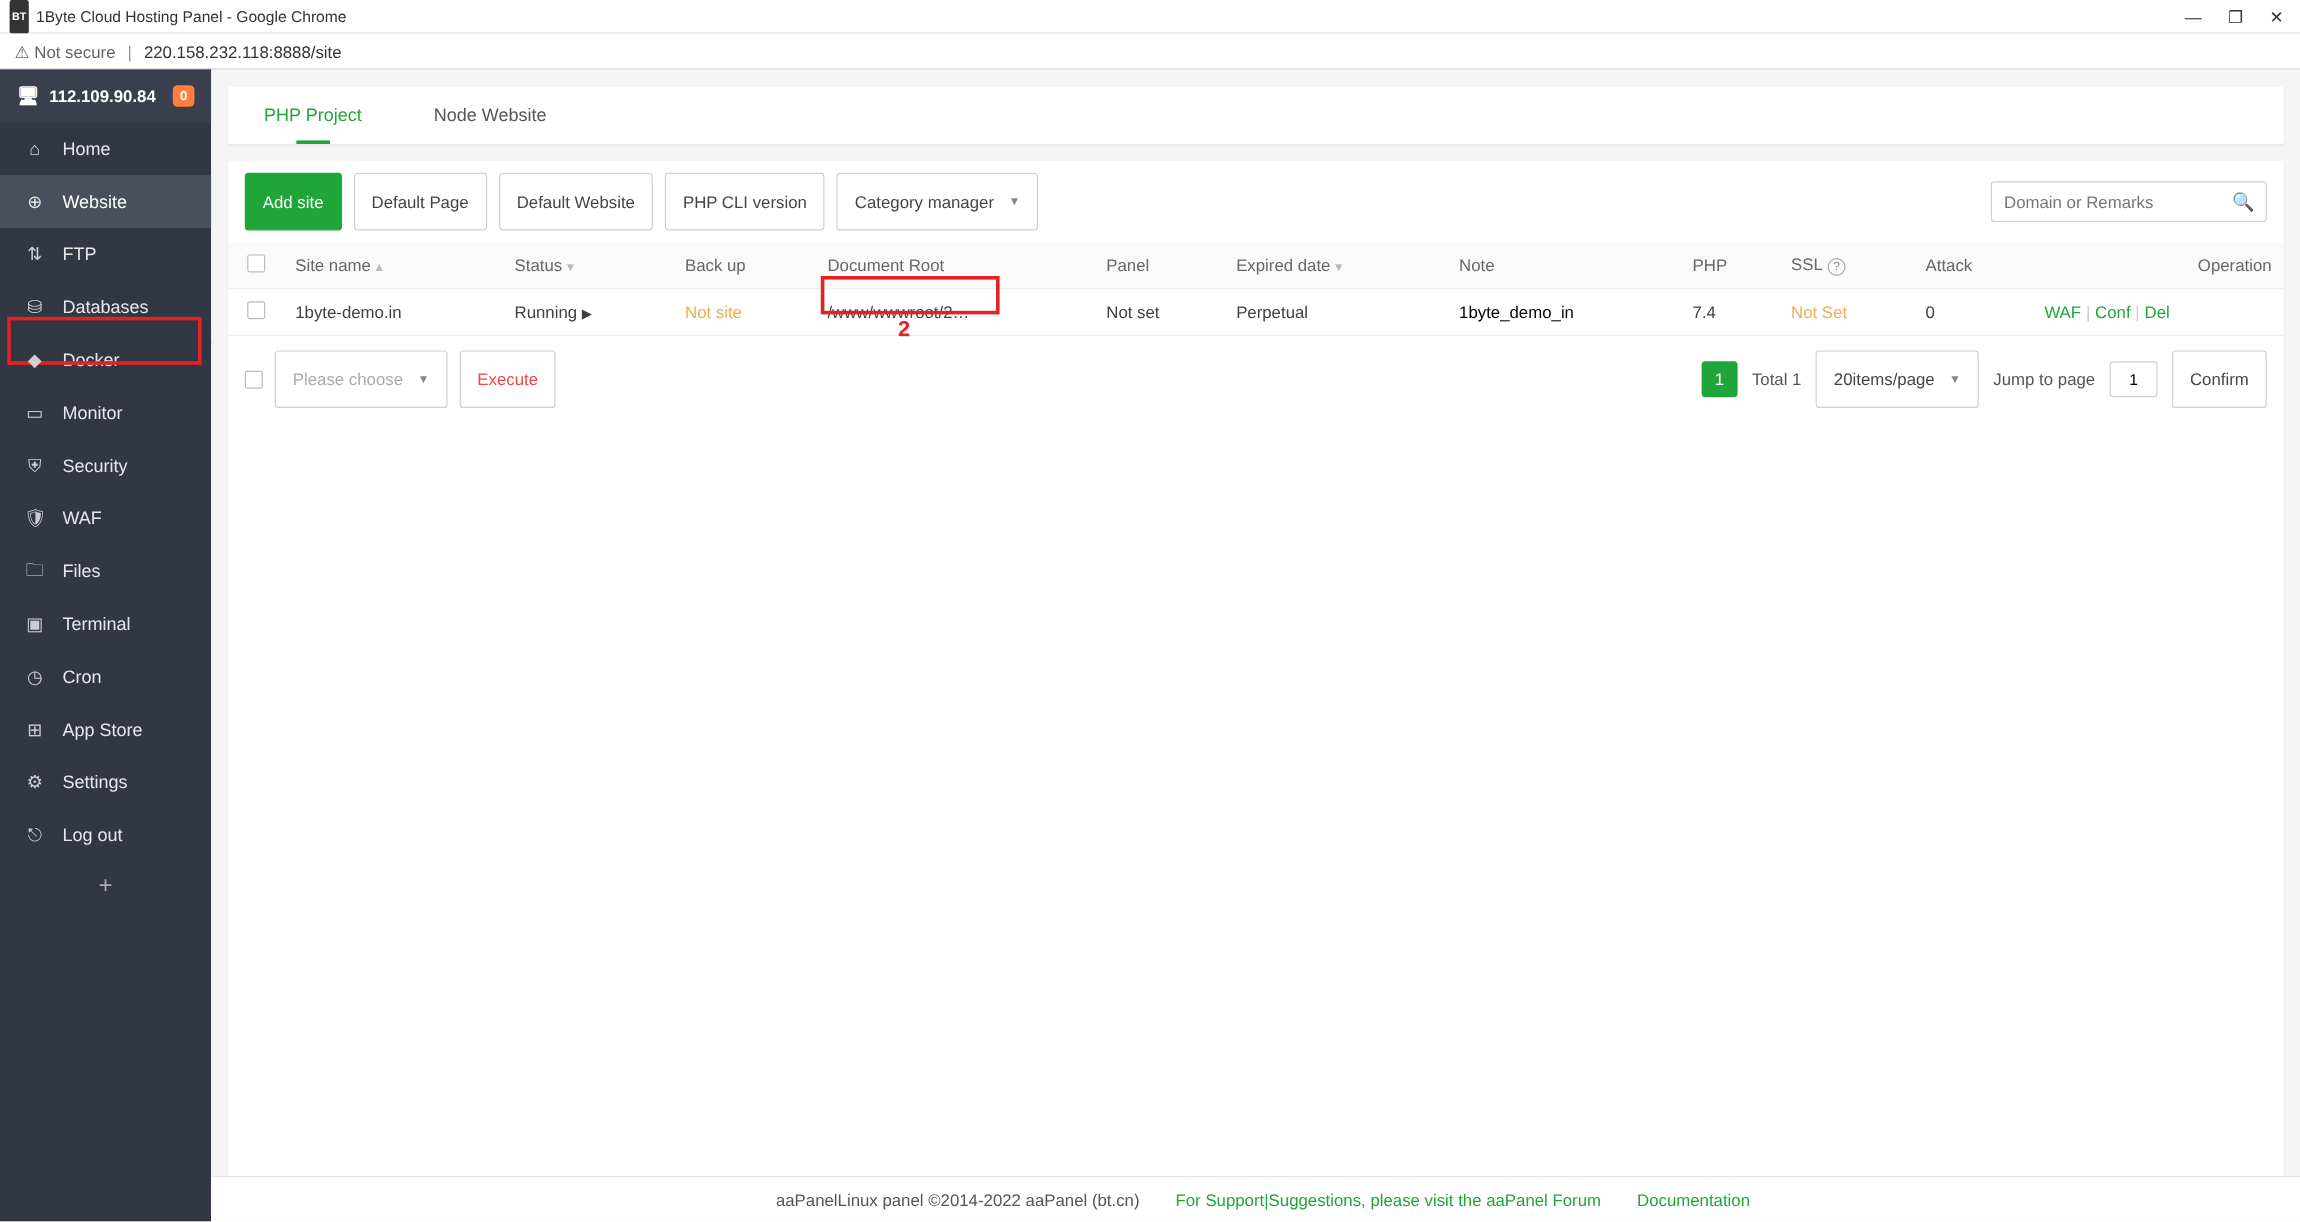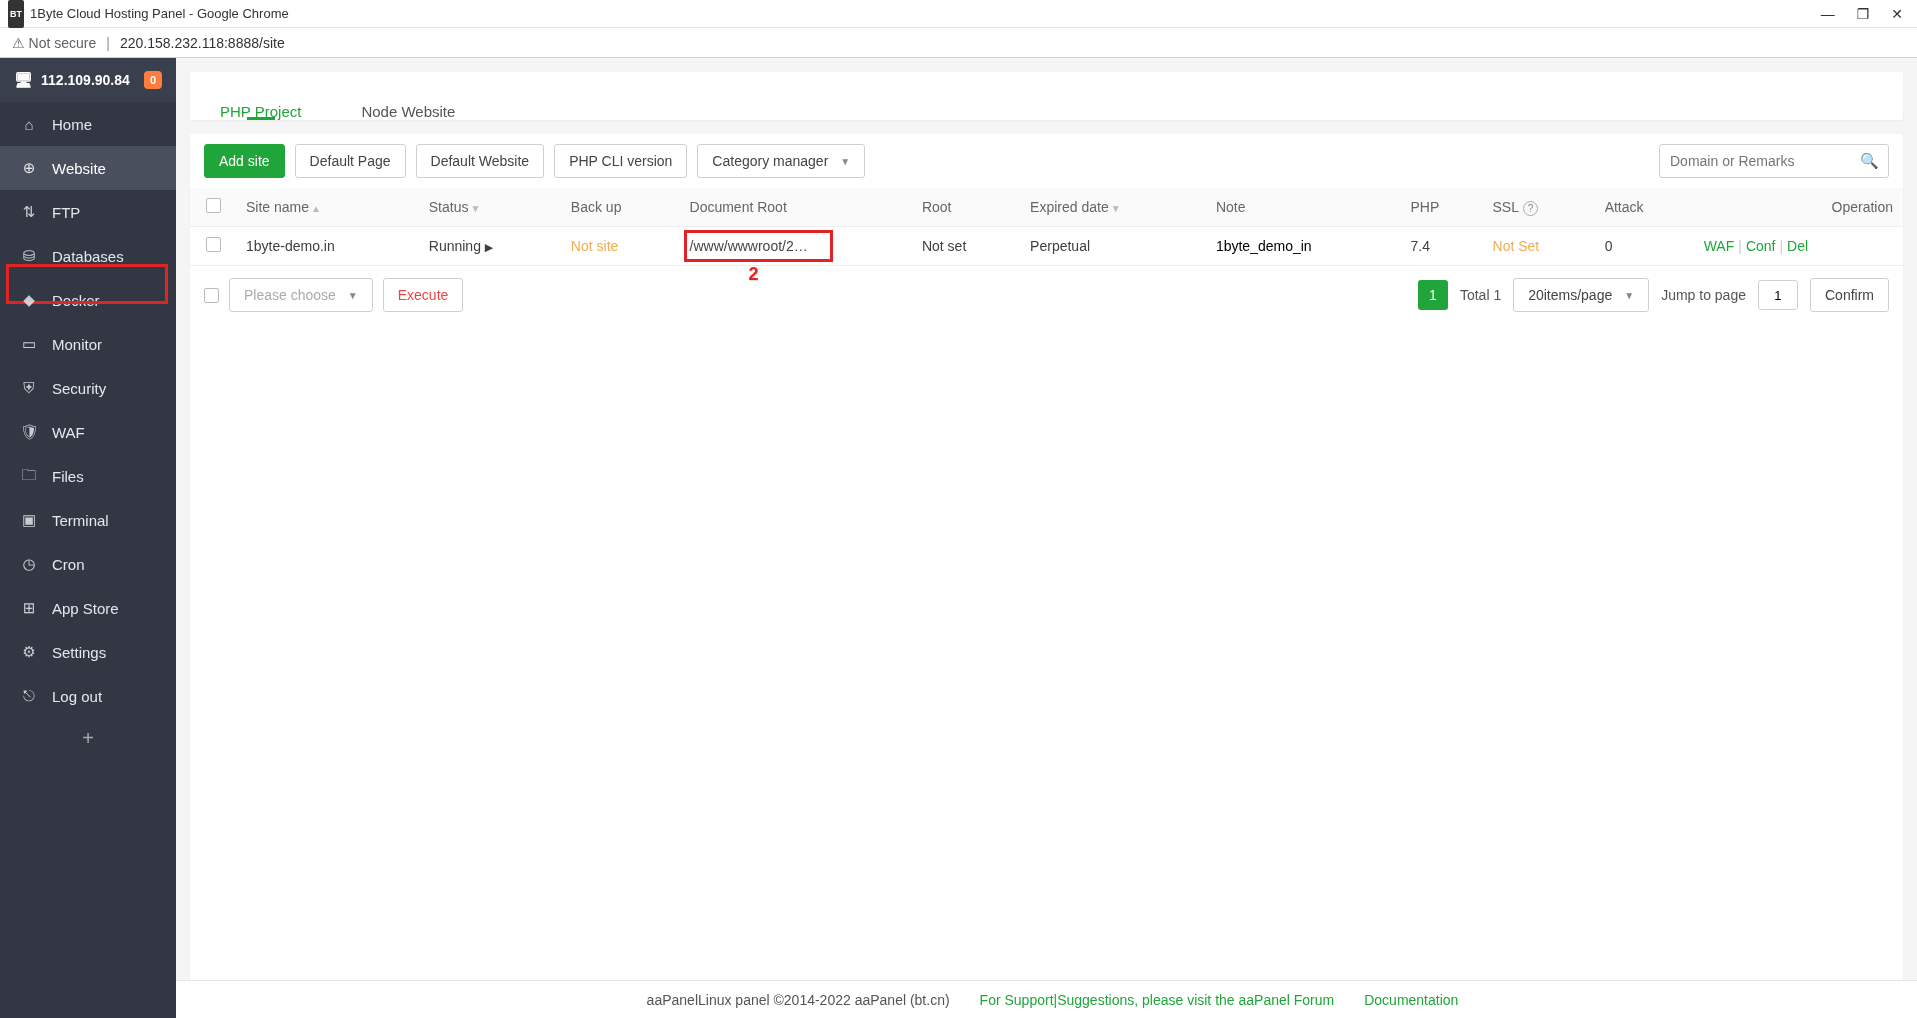--- a/index.html
+++ b/index.html
@@ -23,28 +23,28 @@
 .nav-item { height: 44px; display: flex; align-items: center; padding: 0 20px; font-size: 15px; color: #e5e7eb; cursor: pointer; gap: 14px; }
 .nav-item.active { background: #4a4f5d; color:#fff; }
 .nav-item .icon { width: 18px; font-size: 15px; opacity: 0.85; text-align:center;}
 .nav-add { height: 40px; display:flex; align-items:center; justify-content:center; color:#aaa; font-size:20px; cursor:pointer;}
 .highlight-box { position:absolute; border: 3px solid #e02424; pointer-events:none; }
 .highlight-label { position:absolute; color:#e02424; font-weight:bold; font-size:18px; font-family: Arial; text-shadow: 1px 1px 0 rgba(0,0,0,0.15);}
 
 .main { flex: 1; display: flex; flex-direction: column; background:#f5f5f5; position:relative; }
 .page-wrap { flex:1; padding: 14px; display:flex; flex-direction:column; }
 .tabs-card { background: #fff; border-radius: 2px; box-shadow: 0 1px 2px rgba(0,0,0,0.05); margin-bottom: 14px; }
-.tabs { display:flex; height: 48px; align-items: flex-end; }
+.tabs { display:flex; height: 48px; }
 .tab { padding: 0 30px; display:flex; align-items:center; font-size:15px; color:#555; cursor:pointer; position:relative;}
 .tab.active { color:#20a53a; font-weight:500; }
 .tab.active::after { content:""; position:absolute; bottom:0; left:40%; width:20%; height:3px; background:#20a53a;}
 
 .content-card { background:#fff; flex:1; border-radius:2px; box-shadow:0 1px 2px rgba(0,0,0,0.05); padding: 0 0 10px 0; display:flex; flex-direction:column; min-height:0;}
 .toolbar { padding: 10px 14px; display:flex; align-items:center; gap:10px; }
-.btn { height:34px; padding: 0 14px; font-size:14px; border:1px solid #d0d0d0; background:#fff; border-radius:3px; cursor:pointer; display:inline-flex; align-items:center; gap:6px; color:#444;}
+.btn { height:48px; padding: 0 14px; font-size:14px; border:1px solid #d0d0d0; background:#fff; border-radius:3px; cursor:pointer; display:inline-flex; align-items:center; gap:6px; color:#444;}
 .btn.green { background:#20a53a; border-color:#20a53a; color:#fff;}
 .btn.select::after { content:"▼"; font-size:10px; margin-left:6px; color:#888;}
 .search-box { margin-left:auto; position:relative; }
 .search-box input { width: 230px; height:34px; border:1px solid #d0d0d0; border-radius:3px; padding:0 34px 0 10px; font-size:14px; color:#555;}
 .search-box .search-icon { position:absolute; right:10px; top:50%; transform:translateY(-50%); color:#888; font-size:15px;}
 
 .table { width:100%; border-collapse:collapse;}
 .table th, .table td { text-align:left; padding: 10px 10px; font-size:14px; border-bottom:1px solid #eee;}
 .table th { color:#666; font-weight:500; background:#fafafa;}
 .table th.first, .table td.first { width:46px; text-align:center;}
@@ -188,21 +188,21 @@
         </div>
 
         <table class="table">
           <thead>
             <tr>
               <th class="first"><span class="checkbox"></span></th>
               <th><span>Site name</span><span class="sort-arrow">▲</span></th>
               <th><span>Status</span><span class="sort-arrow">▼</span></th>
               <th>Back up</th>
               <th>Document Root</th>
-              <th>Root</th>
+              <th>Panel</th>
               <th><span>Expired date</span><span class="sort-arrow">▼</span></th>
               <th>Note</th>
               <th>PHP</th>
               <th><span>SSL</span><span class="help-circ">?</span></th>
               <th>Attack</th>
               <th style="text-align:right;">Operation</th>
             </tr>
           </thead>
           <tbody id="tbody">
               <tr>

